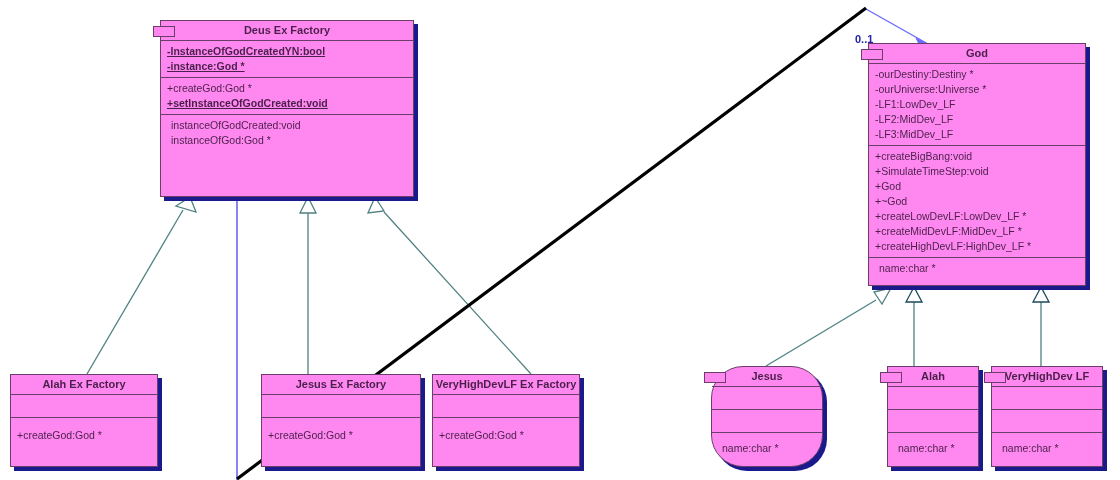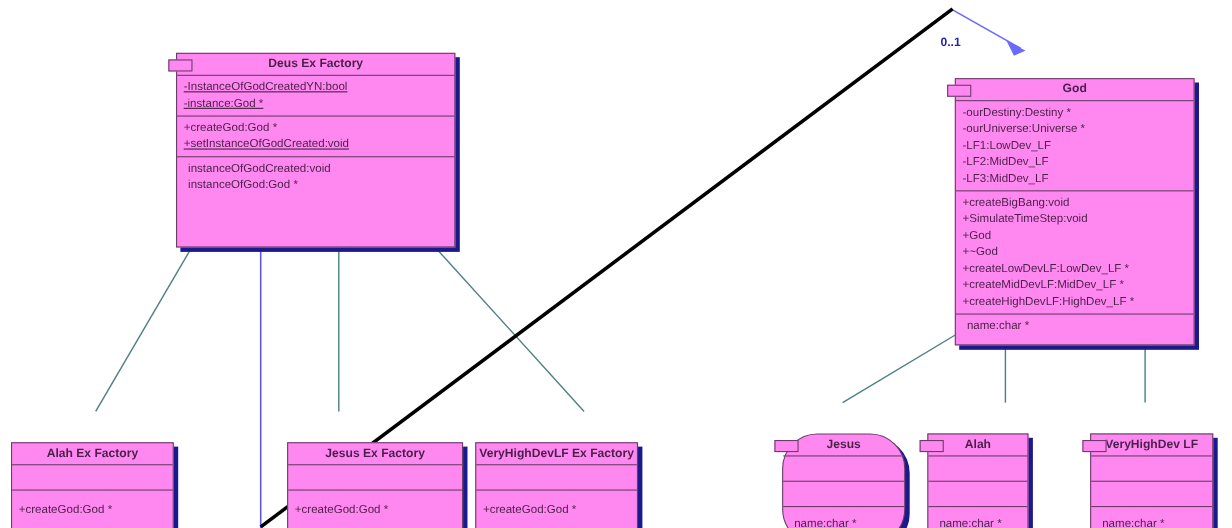--- a/index.html
+++ b/index.html
@@ -31,21 +31,20 @@
     z-index: 1;
   }
 
   .uml-class {
     position: absolute;
     z-index: 3;
     box-sizing: border-box;
     background: #ff88f0;
     border: 1.5px solid #6b3d6b;
     box-shadow: 4px 4px 0 0 #1a1a8c;
-    margin-top: 28px;
   }
 
   .uml-class .tab-marker {
     position: absolute;
     left: -8px;
     top: 5px;
     width: 22px;
     height: 11px;
     background: #ff88f0;
     border: 1.5px solid #6b3d6b;
@@ -79,20 +78,21 @@
   .uml-class .member {
     font-size: 10.5px;
     color: #4a1f4a;
     line-height: 15px;
     padding: 0 6px;
     white-space: nowrap;
     overflow: hidden;
   }
   .uml-class .member.underlined {
     text-decoration: underline;
+    font-weight: bold;
   }
   .uml-class .member.indented {
     padding-left: 10px;
   }
 
   .edge-label {
     position: absolute;
     z-index: 5;
     font-size: 11px;
     font-weight: bold;
@@ -214,21 +214,21 @@
   <div class="uml-class" style="left:711px; top:366px; width:112px; height:101px;border-radius:32px;">
     <div class="tab-marker"></div>
     <div class="cls-title">Jesus</div>
     <div class="cls-compartment empty"></div>
     <div class="cls-compartment empty"></div>
     <div class="cls-compartment last" style="padding-top:8px;">
       <div class="member indented">name:char *</div>
     </div>
   </div>
 
-  <div class="uml-class" style="left:843px; top:366px; width:92px; height:101px;">
+  <div class="uml-class" style="left:887px; top:366px; width:92px; height:101px;">
     <div class="tab-marker"></div>
     <div class="cls-title">Alah</div>
     <div class="cls-compartment empty"></div>
     <div class="cls-compartment empty"></div>
     <div class="cls-compartment last" style="padding-top:8px;">
       <div class="member indented">name:char *</div>
     </div>
   </div>
 
   <div class="uml-class" style="left:991px; top:366px; width:112px; height:101px;">

